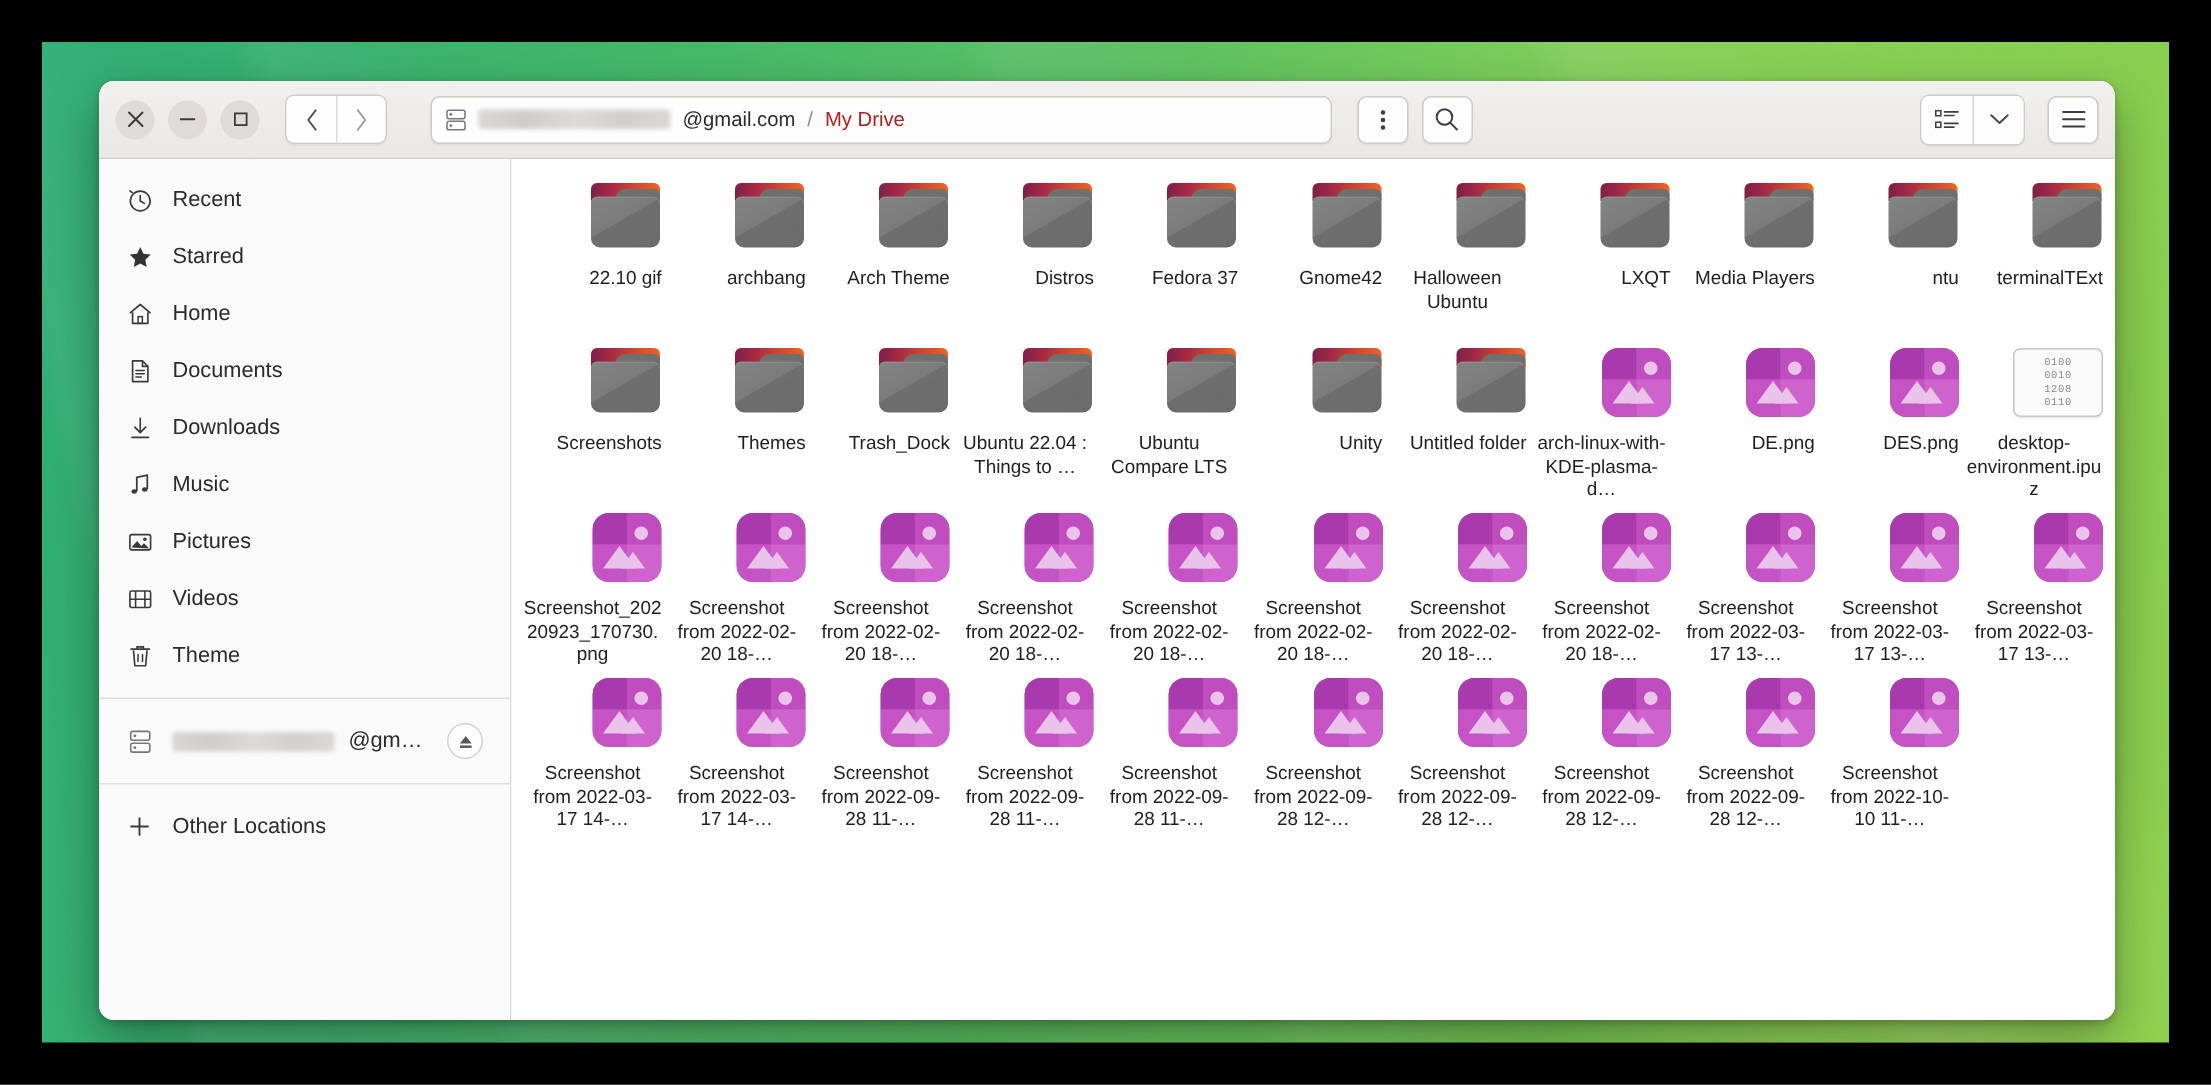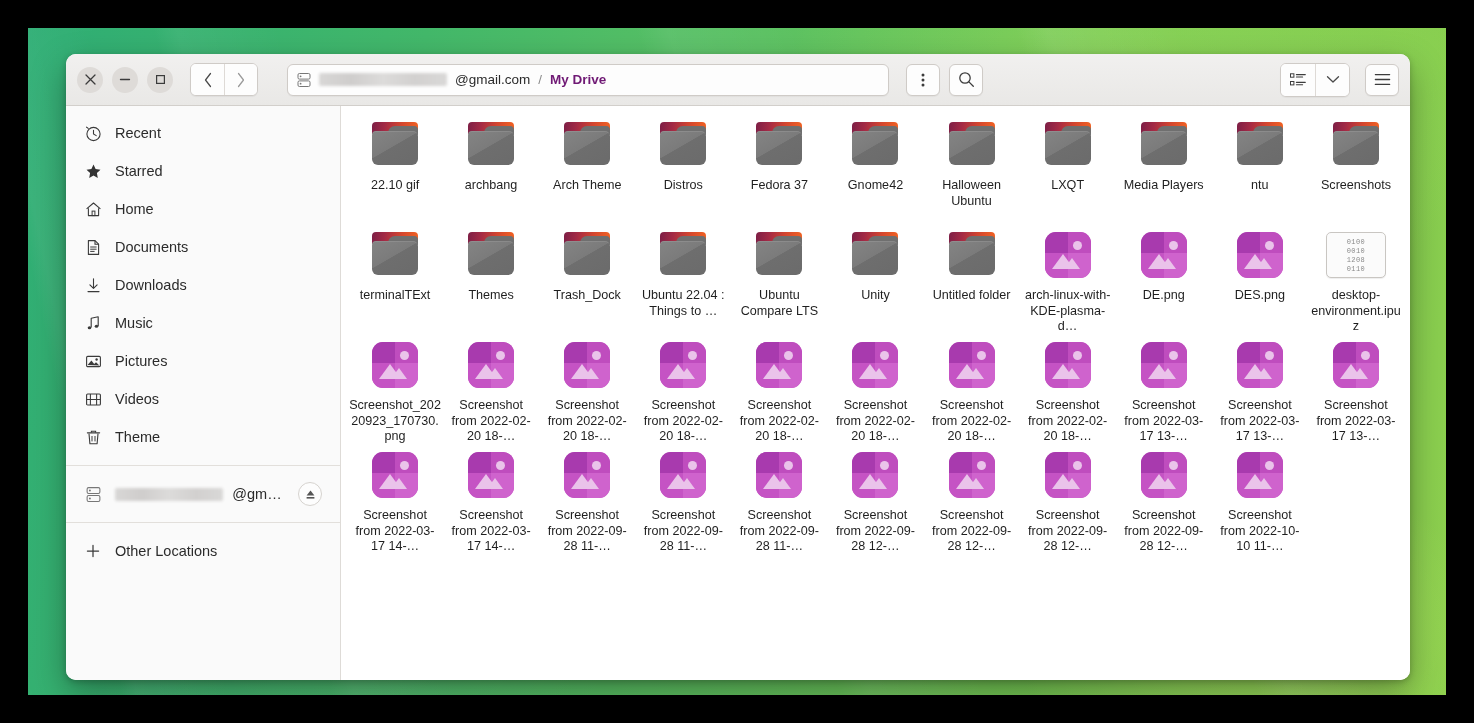--- a/index.html
+++ b/index.html
@@ -92,21 +92,21 @@
     display: flex;
     align-items: center;
     padding: 0 9px;
     gap: 8px;
     min-width: 0;
     overflow: hidden;
     box-shadow: 0 1px 1px rgba(0,0,0,0.04);
     cursor: default;
   }
   .crumbtext { font-size: 13.5px; color: #2b2b2b; white-space: nowrap; }
-  .crumbtext.bold { font-weight: bold; color: #701a75; }
+  .crumbtext.bold { font-weight: normal; color: #b91c1c; }
   .crumbsep { font-size: 13.5px; color: #8d8d8d; }
   .redacted {
     display: inline-block;
     width: 128px; height: 13px;
     border-radius: 2px;
     background: linear-gradient(90deg,#d8d7d6,#cfcdcc,#dcdbda,#d2d0cf,#d9d8d7);
     filter: blur(1.4px);
     vertical-align: -2px;
   }
   .tbtn {
@@ -181,21 +181,21 @@
   .grid {
     display: grid;
     grid-template-columns: repeat(11, 1fr);
     column-gap: 0px;
     row-gap: 0px;
     align-content: start;
   }
   .cell {
     display: flex;
     flex-direction: column;
-    align-items: center;
+    align-items: flex-end;
     padding: 6px 2px 0 2px;
     height: 110px;
     cursor: pointer;
     border-radius: 6px;
   }
   .icon-wrap { height: 52px; display: flex; align-items: flex-start; justify-content: center; }
   .fname {
     margin-top: 4px;
     font-size: 12.6px;
     line-height: 15.5px;
@@ -597,31 +597,31 @@
               <div class="fname">ntu</div>
             </div>
             <div class="cell">
               <div class="icon-wrap">
                 <span class="ico-folder">
                   <span class="tab"></span>
                   <span class="notch"></span>
                   <span class="front"></span>
                 </span>
               </div>
+              <div class="fname">terminalTExt</div>
+            </div>
+            <div class="cell">
+              <div class="icon-wrap">
+                <span class="ico-folder">
+                  <span class="tab"></span>
+                  <span class="notch"></span>
+                  <span class="front"></span>
+                </span>
+              </div>
               <div class="fname">Screenshots</div>
-            </div>
-            <div class="cell">
-              <div class="icon-wrap">
-                <span class="ico-folder">
-                  <span class="tab"></span>
-                  <span class="notch"></span>
-                  <span class="front"></span>
-                </span>
-              </div>
-              <div class="fname">terminalTExt</div>
             </div>
             <div class="cell">
               <div class="icon-wrap">
                 <span class="ico-folder">
                   <span class="tab"></span>
                   <span class="notch"></span>
                   <span class="front"></span>
                 </span>
               </div>
               <div class="fname">Themes</div>

